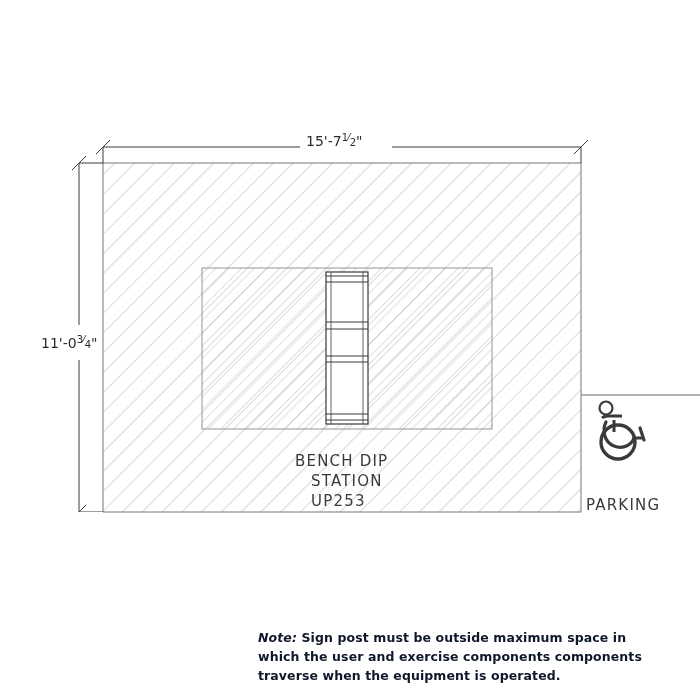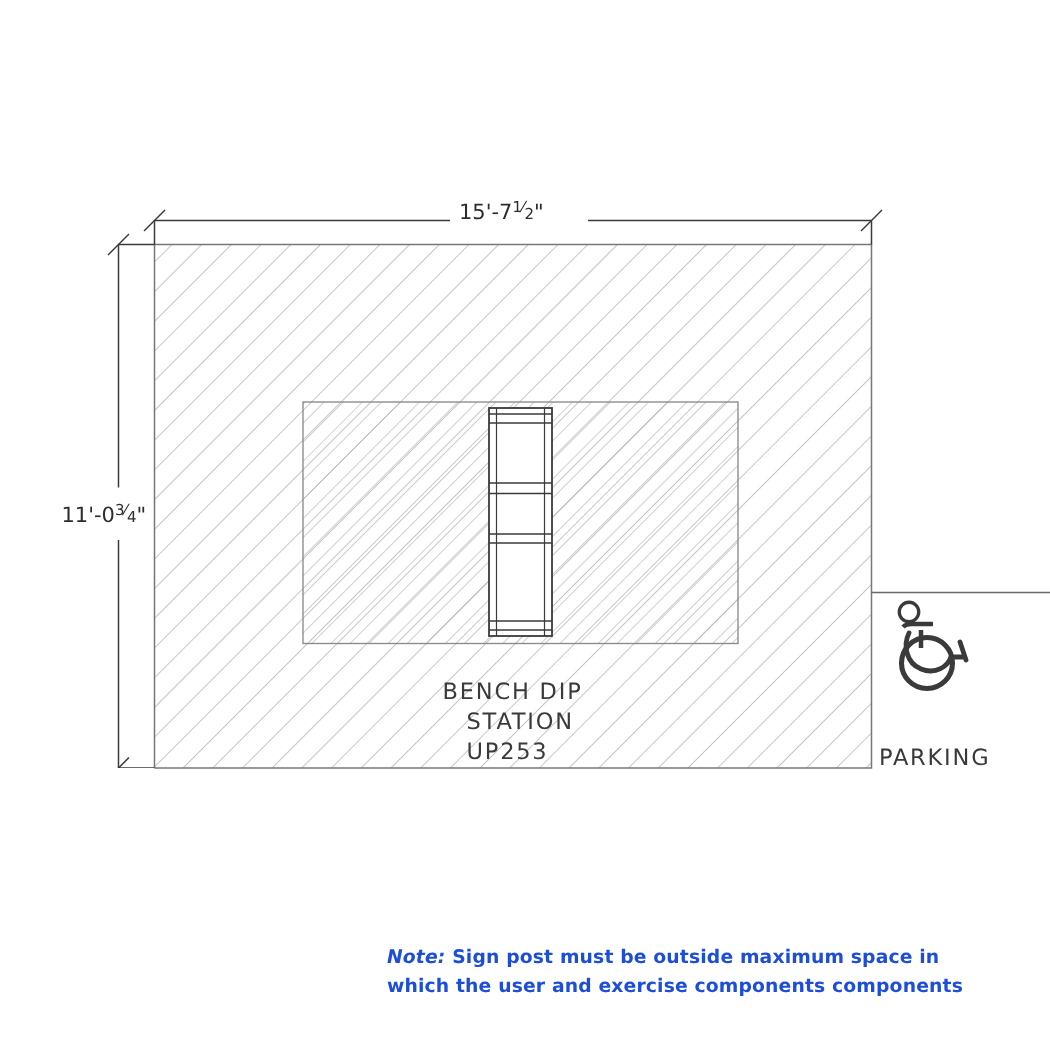--- a/index.html
+++ b/index.html
@@ -26,21 +26,21 @@
     width: 700px;
     height: 700px;
   }
   .note {
     position: absolute;
     left: 258px;
     top: 628px;
     width: 430px;
     font-size: 12.5px;
     line-height: 19px;
-    color: #1d4ed8;
+    color: #0f172a;
     font-family: "DejaVu Sans", sans-serif;
     font-weight: 600;
     letter-spacing: 0.1px;
   }
   .note .note-label {
     font-style: italic;
     font-weight: 700;
   }
   .note-line { white-space: nowrap; }
   .label-text {
@@ -142,14 +142,15 @@
     </g>
 
     <g>
       <rect x="15" y="512" width="88" height="28" fill="#ffffff" stroke="none"></rect>
     </g>
   </svg>
 
   <div class="note">
     <div class="note-line"><span class="note-label">Note:</span><span> Sign post must be outside maximum space in</span></div>
     <div class="note-line">which the user and exercise components components</div>
+    <div class="note-line">traverse when the equipment is operated.</div>
   </div>
 </div>
 
 </body></html>

